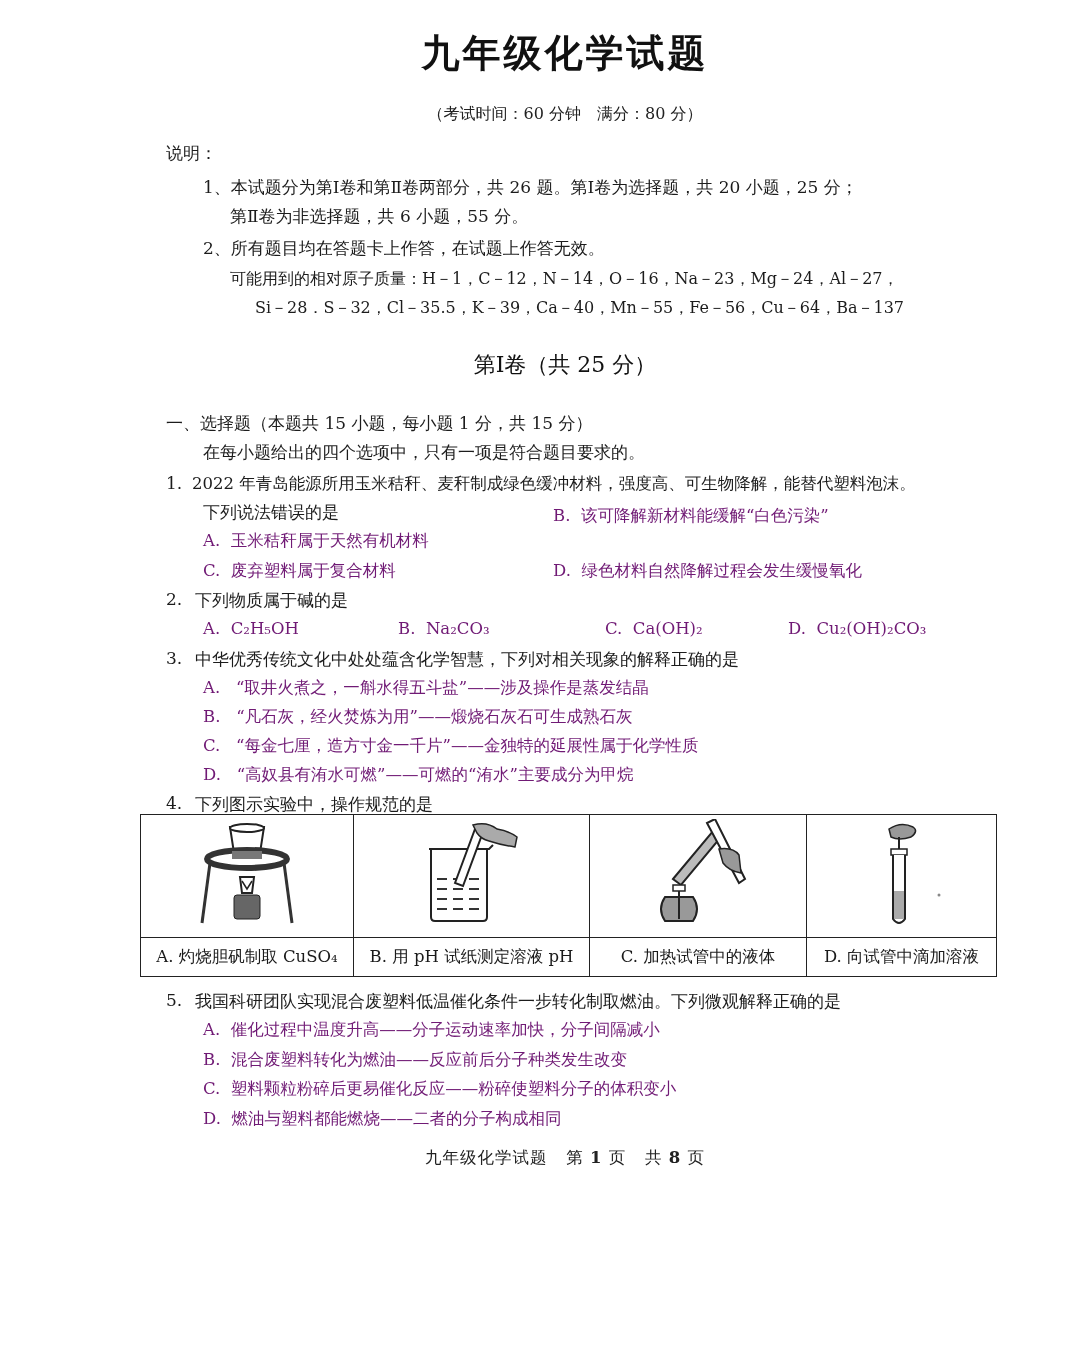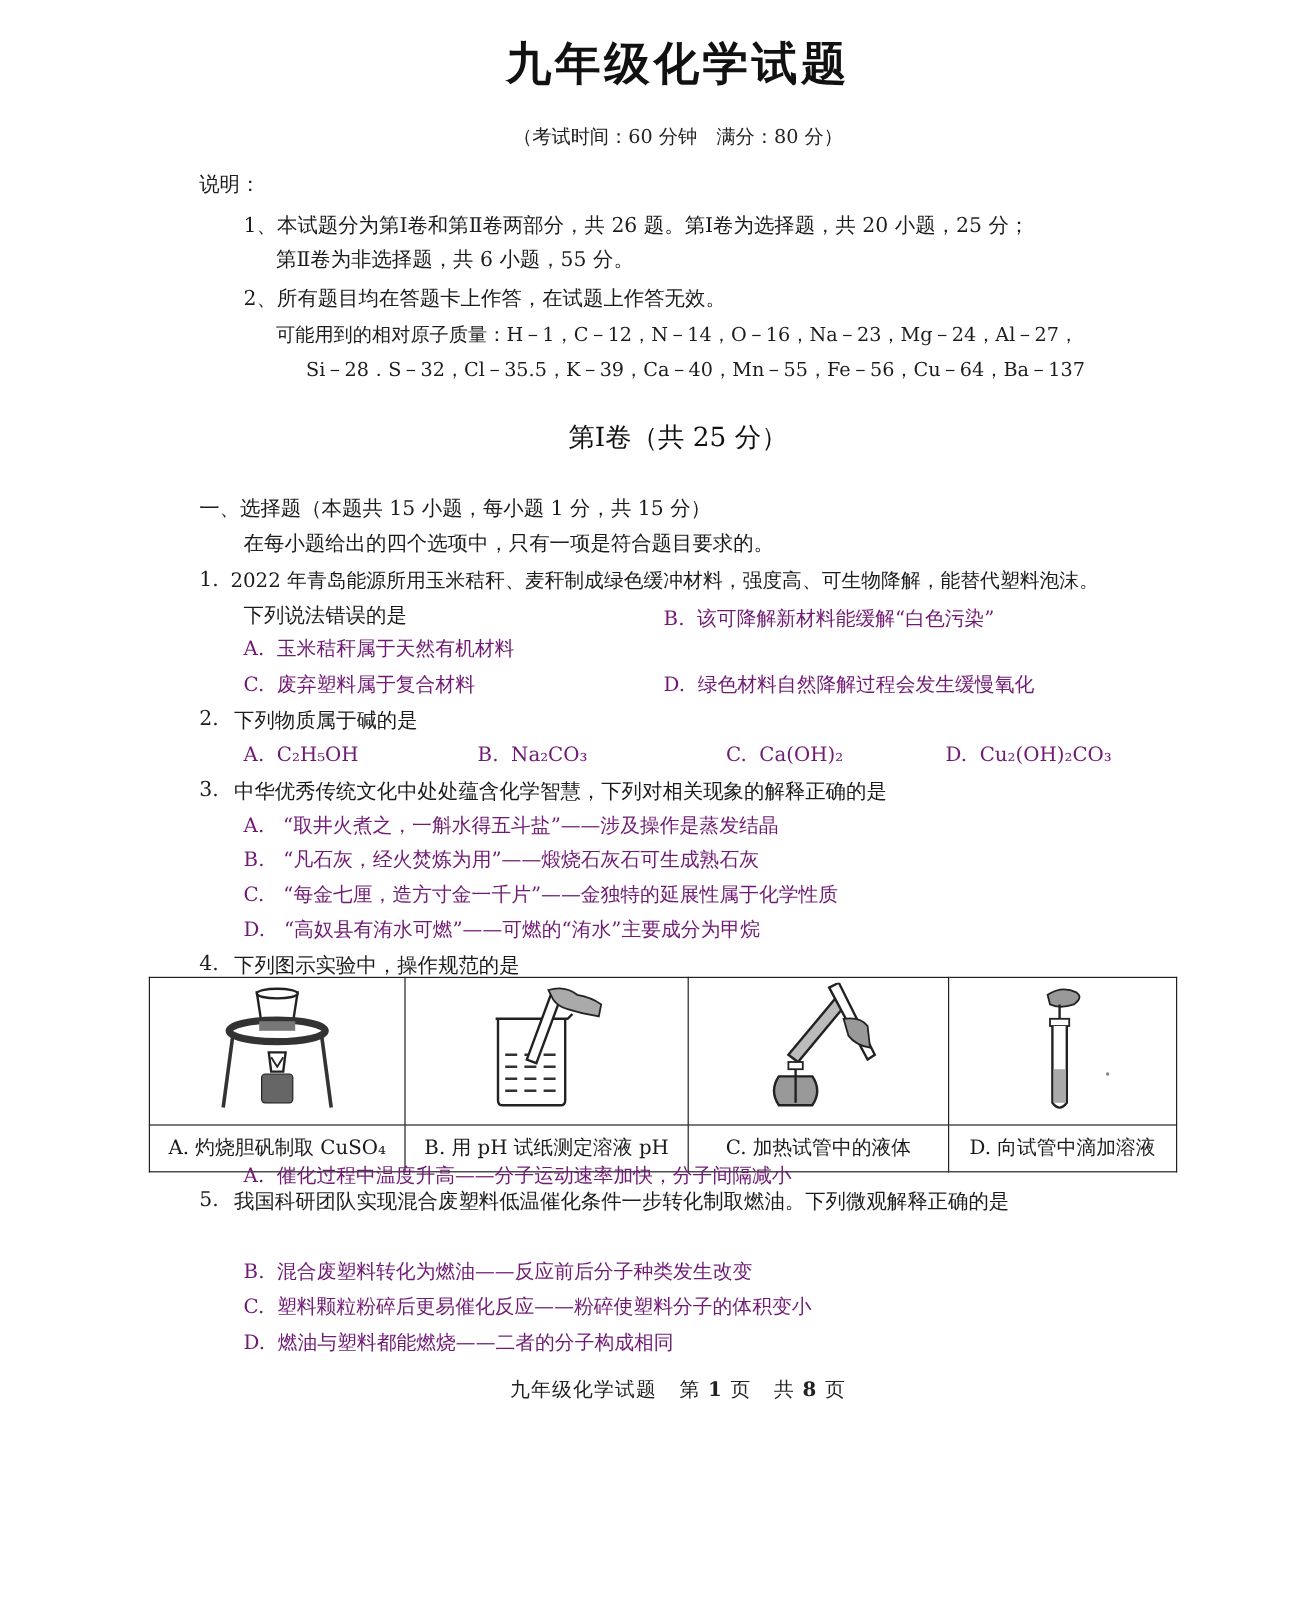--- a/index.html
+++ b/index.html
@@ -18,21 +18,21 @@
       font-size: 16px; color: #222;
     }
     .line { position: absolute; font-size: 17px; white-space: nowrap; color: #1c1c1c; }
     .section-title {
       position: absolute; top: 350px; left: 0; width: 1130px; text-align: center;
       font-size: 22px; color: #111;
     }
     .opt { position: absolute; font-size: 16.5px; white-space: nowrap; color: #701a75; }
 
     table.figs {
-      position: absolute; left: 124px; top: 814px; width: 856px;
+      position: absolute; left: 140px; top: 814px; width: 856px;
       border-collapse: collapse; table-layout: fixed; padding-left: 32px;
     }
     table.figs td { border: 1.5px solid #222; text-align: center; padding: 0; }
     table.figs tr.imgrow td { height: 122px; }
     table.figs tr.caprow td { height: 38px; font-size: 16.5px; white-space: nowrap; }
     .fig { display: inline-block; }
     .footer {
       position: absolute; top: 1147px; left: 0; width: 1130px; text-align: center;
       font-size: 16.5px; color: #222; letter-spacing: 1px;
     }
@@ -152,21 +152,21 @@
       <td>A. 灼烧胆矾制取 CuSO₄</td>
       <td>B.  用 pH 试纸测定溶液 pH</td>
       <td>C.  加热试管中的液体</td>
       <td>D. 向试管中滴加溶液</td>
     </tr>
   </tbody>
     </table>
 
   <div class="line" style="top:990px; left:166px;">5.</div>
   <div class="line" style="top:990px; left:195px;">我国科研团队实现混合废塑料低温催化条件一步转化制取燃油。下列微观解释正确的是</div>
-  <div class="opt" style="top:969px; left:203px;"><span>A.</span>&nbsp;&nbsp;<span>催化过程中温度升高——分子运动速率加快，分子间隔减小</span></div>
+  <div class="opt" style="top:1019px; left:203px;"><span>A.</span>&nbsp;&nbsp;<span>催化过程中温度升高——分子运动速率加快，分子间隔减小</span></div>
   <div class="opt" style="top:1049px; left:203px;"><span>B.</span>&nbsp;&nbsp;<span>混合废塑料转化为燃油——反应前后分子种类发生改变</span></div>
   <div class="opt" style="top:1078px; left:203px;"><span>C.</span>&nbsp;&nbsp;<span>塑料颗粒粉碎后更易催化反应——粉碎使塑料分子的体积变小</span></div>
   <div class="opt" style="top:1108px; left:203px;"><span>D.</span>&nbsp;&nbsp;<span>燃油与塑料都能燃烧——二者的分子构成相同</span></div>
 
   <div class="footer">
     <span>九年级化学试题</span>&nbsp;&nbsp;
     <span>第</span>
     <b>1</b>
     <span>页</span>&nbsp;&nbsp;
     <span>共</span>

